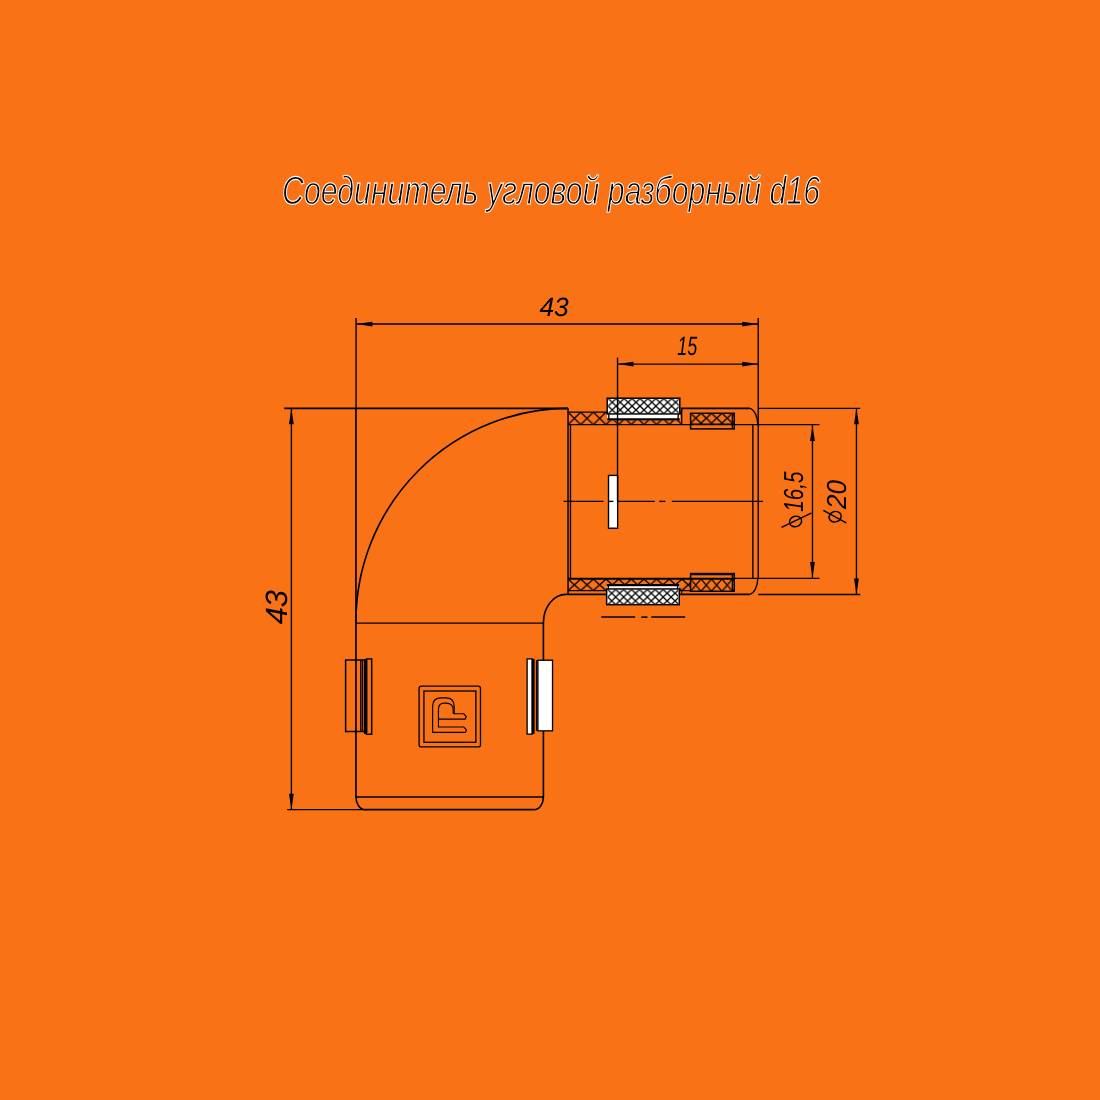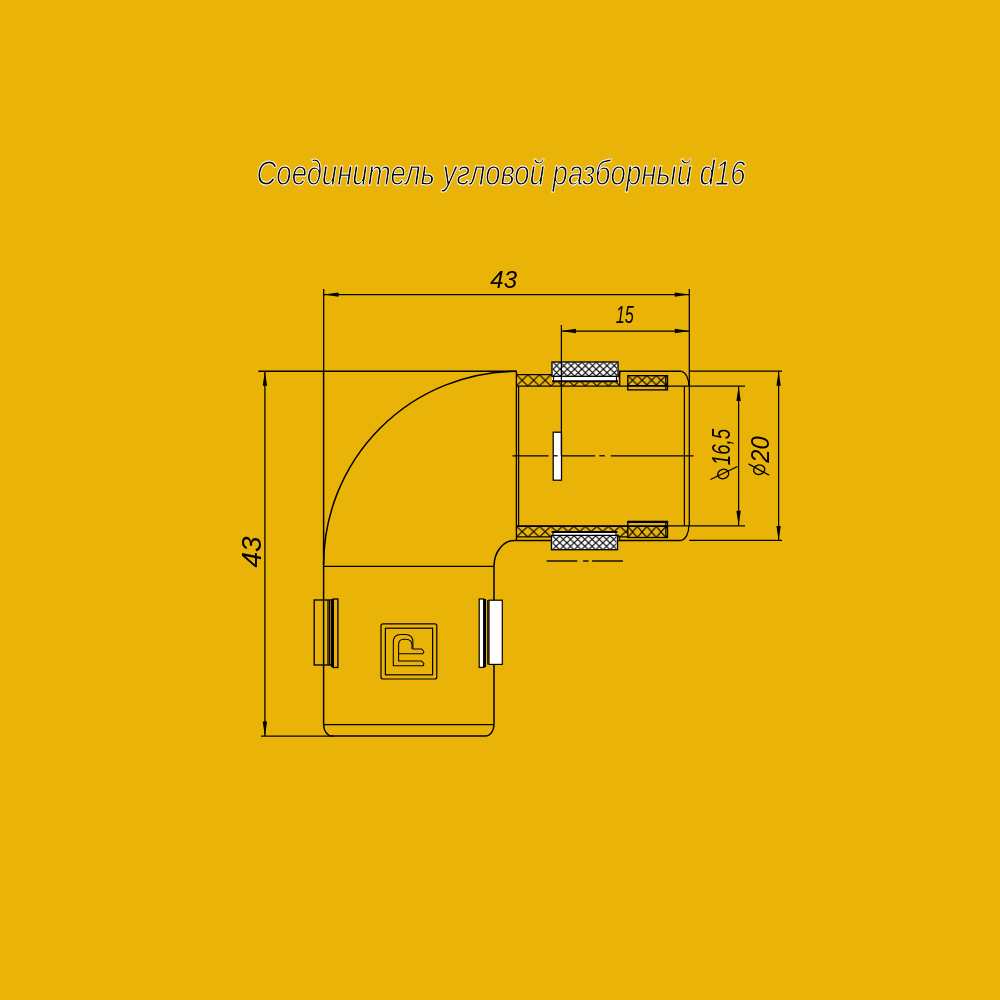--- a/index.html
+++ b/index.html
@@ -1,16 +1,16 @@
 <!DOCTYPE html>
 <html><head>
 <meta charset="utf-8">
 <style>
   html,body{margin:0;padding:0;background:#fff;}
-  .page{width:1000px;height:1000px;position:relative;background:#eab308;}
+  .page{width:1000px;height:1000px;position:relative;background:#f97316;}
   svg{position:absolute;left:0;top:0;}
   text{font-family:"Liberation Sans",sans-serif;font-style:italic;fill:#000;}
   .thin{stroke:#fff;stroke-width:1px;}
 </style>
 </head>
 <body>
 <div class="page">
 <svg width="1000" height="1000" viewBox="0 0 1000 1000">
 <defs>
   <pattern id="hb1" patternUnits="userSpaceOnUse" width="11.5" height="11.3" patternTransform="translate(516.4,374.7)">

